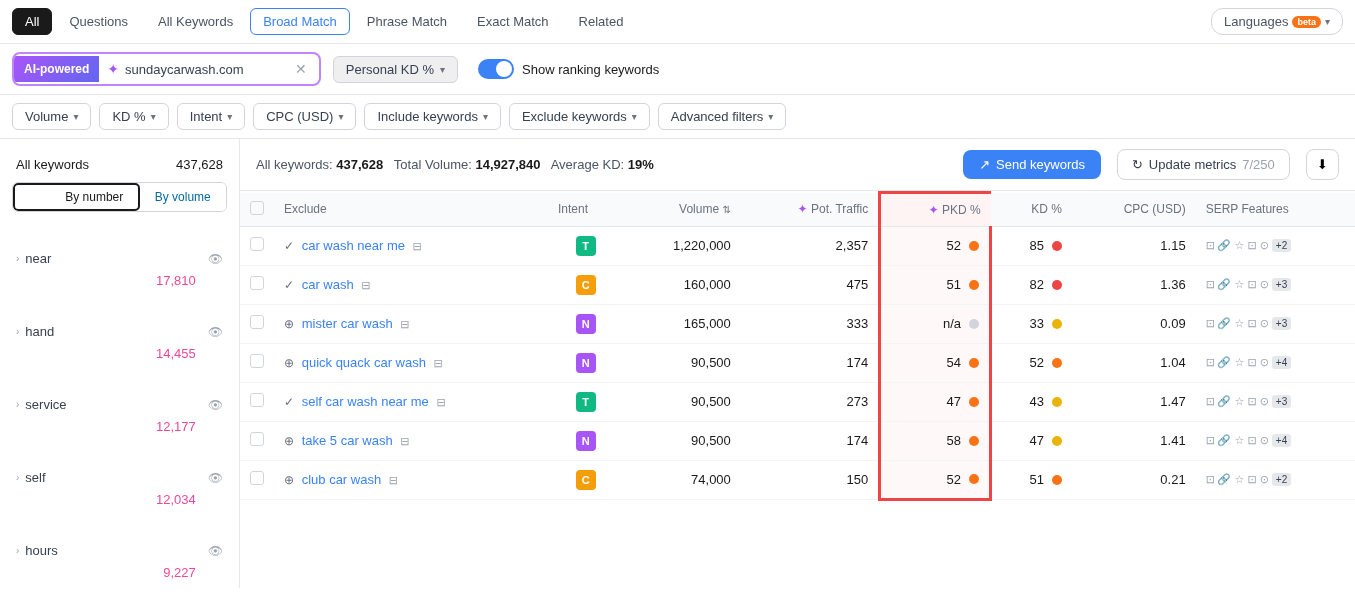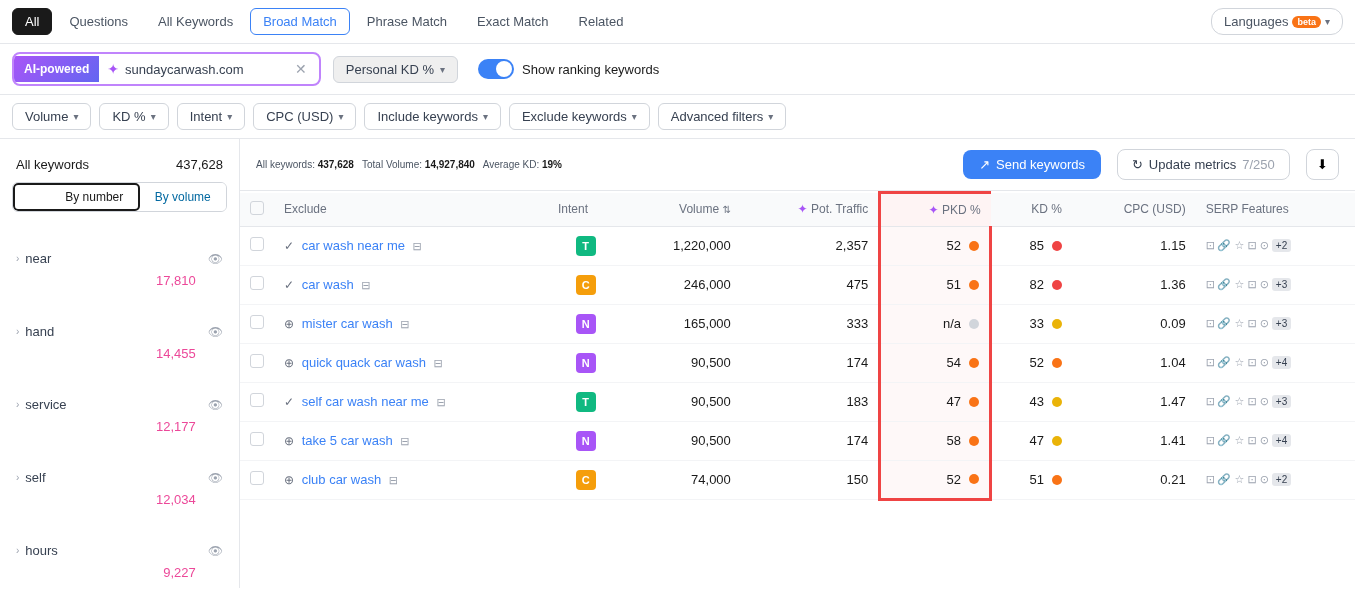--- a/index.html
+++ b/index.html
@@ -42,21 +42,21 @@
     .view-btn.active { background: #fff; color: #1a1a1a; font-weight: 500; border: 2px solid #1a1a1a; border-radius: 5px; padding-left: 36px; }
     .sidebar-item { display: flex; align-items: center; padding: 7px 16px; cursor: pointer; gap: 6px; }
     .sidebar-chevron { color: #9ca3af; font-size: 10px; }
     .sidebar-keyword { flex: 1; color: #374151; font-size: 13px; }
     .sidebar-count { color: #ec4899; font-size: 13px; font-weight: 500; margin-right: 6px; margin-top: 44px; }
     .eye-icon { color: #9ca3af; font-size: 12px; }
 
     
     .table-area { flex: 1; overflow-x: auto; overflow-y: auto; }
     .table-topbar { display: flex; align-items: center; padding: 10px 16px; gap: 16px; border-bottom: 1px solid #e5e7eb; }
-    .topbar-stats { font-size: 10px; color: #4b5563; flex: 1; }
+    .topbar-stats { font-size: 13px; color: #4b5563; flex: 1; }
     .topbar-stats strong { color: #1a1a1a; }
     .send-btn { display: flex; align-items: center; gap: 6px; padding: 7px 16px; background: #3b82f6; color: #fff; border: none; border-radius: 8px; cursor: pointer; font-size: 13px; font-weight: 500; }
     .update-btn { display: flex; align-items: center; gap: 6px; padding: 7px 14px; border: 1px solid #d1d5db; border-radius: 8px; cursor: pointer; font-size: 13px; color: #374151; background: #fff; }
     .export-btn { padding: 7px 10px; border: 1px solid #d1d5db; border-radius: 8px; cursor: pointer; background: #fff; }
 
     
     table { width: 100%; border-collapse: collapse; }
     thead th { background: #f9fafb; padding: 8px 10px; text-align: left; font-size: 12px; color: #6b7280; font-weight: 500; border-bottom: 1px solid #e5e7eb; white-space: nowrap; position: sticky; top: 0; z-index: 1; }
     thead th.right { text-align: right; }
     tbody tr { border-bottom: 1px solid #f3f4f6; }
@@ -299,21 +299,21 @@
       <span class="checkbox"></span>
     </td>
     <td class="keyword-cell">
       <span style="color:#6b7280; margin-right:4px; font-size:12px;">✓</span>
       car wash
       <span style="color:#9ca3af; font-size:11px; margin-left:4px;">⊟</span>
     </td>
     <td class="center">
       <span class="intent-badge intent-c">C</span>
     </td>
-    <td class="right">246,000</td>
+    <td class="right">160,000</td>
     <td class="right">475</td>
     <td class="right" style="background: rgba(239,68,68,0.04); border-left: 3px solid #ef4444; border-right: 3px solid #ef4444; ">
       <div class="pkd-cell">
         51<span class="dot dot-orange"></span>
       </div>
     </td>
     <td class="right">
       <div class="kd-cell">
         82<span class="dot dot-red"></span>
       </div>
@@ -408,21 +408,21 @@
     </td>
     <td class="keyword-cell">
       <span style="color:#6b7280; margin-right:4px; font-size:12px;">✓</span>
       self car wash near me
       <span style="color:#9ca3af; font-size:11px; margin-left:4px;">⊟</span>
     </td>
     <td class="center">
       <span class="intent-badge intent-t">T</span>
     </td>
     <td class="right">90,500</td>
-    <td class="right">183</td>
+    <td class="right">273</td>
     <td class="right" style="background: rgba(239,68,68,0.04); border-left: 3px solid #ef4444; border-right: 3px solid #ef4444; ">
       <div class="pkd-cell">
         47<span class="dot dot-orange"></span>
       </div>
     </td>
     <td class="right">
       <div class="kd-cell">
         43<span class="dot dot-yellow"></span>
       </div>
     </td>

